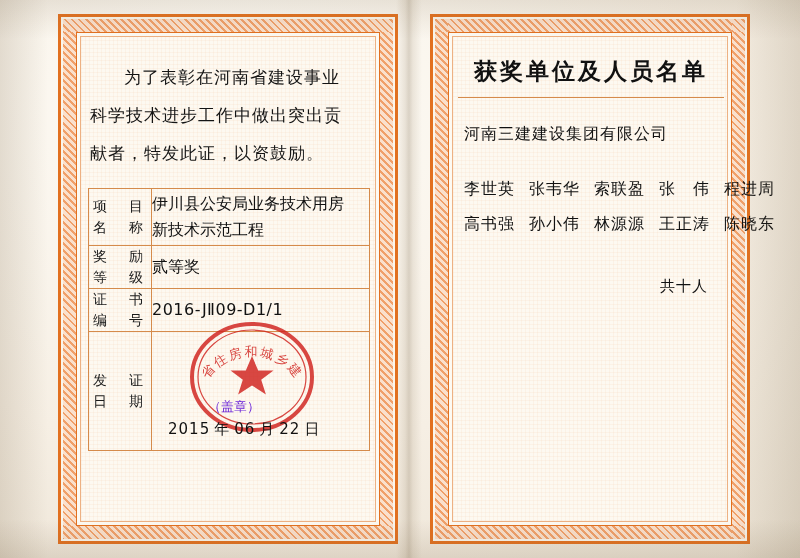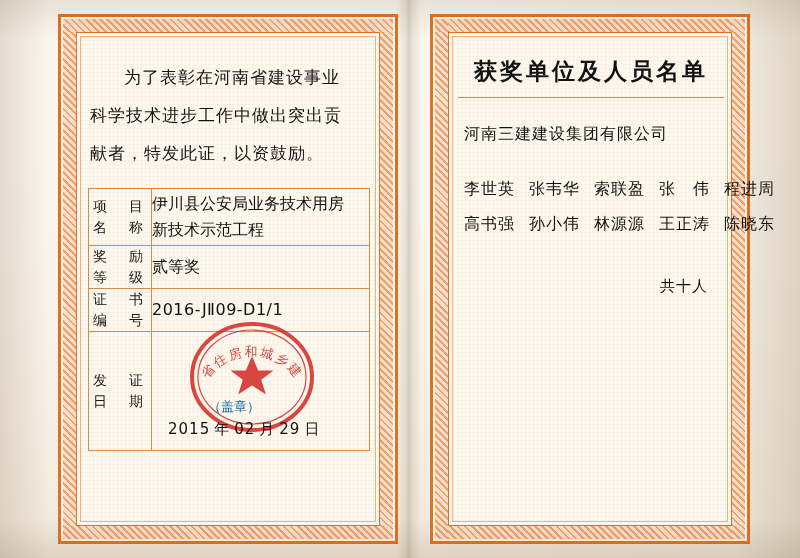--- a/index.html
+++ b/index.html
@@ -158,21 +158,21 @@
   .date-cell-inner {
     position: relative;
     height: 100%;
     width: 100%;
   }
   .seal-note {
     position: absolute;
     left: 56px;
     top: 62px;
     font-size: 13px;
-    color: #0369a1;
+    color: #6d28d9;
     z-index: 3;
   }
   .date-line {
     position: absolute;
     left: 16px;
     bottom: 8px;
     font-size: 15px;
     letter-spacing: 1px;
     color: #111;
     z-index: 3;
@@ -290,21 +290,21 @@
                     <text font-size="13" fill="#d0211c" font-family="'DejaVu Sans',sans-serif" letter-spacing="2">
                       <textPath href="#sealArc" startOffset="50%" text-anchor="middle">河南省住房和城乡建设厅</textPath>
                     </text>
                     <polygon fill="#d0211c" points="0,-21 6.2,-6.5 21.5,-6.5 9.2,2.8 13.9,17.5 0,8.5 -13.9,17.5 -9.2,2.8 -21.5,-6.5 -6.2,-6.5"></polygon>
                   </g>
                 </svg>
 
                 <div class="seal-note">（盖章）</div>
 
                 <div class="date-line">
-                  <span>2015</span><span class="sep">年</span><span>02</span><span class="sep">月</span><span>29</span><span class="sep">日</span>
+                  <span>2015</span><span class="sep">年</span><span>06</span><span class="sep">月</span><span>22</span><span class="sep">日</span>
                 </div>
 
               </div>
             </td>
           </tr>
         </tbody>
       </table>
 
     </div>
   </div>

